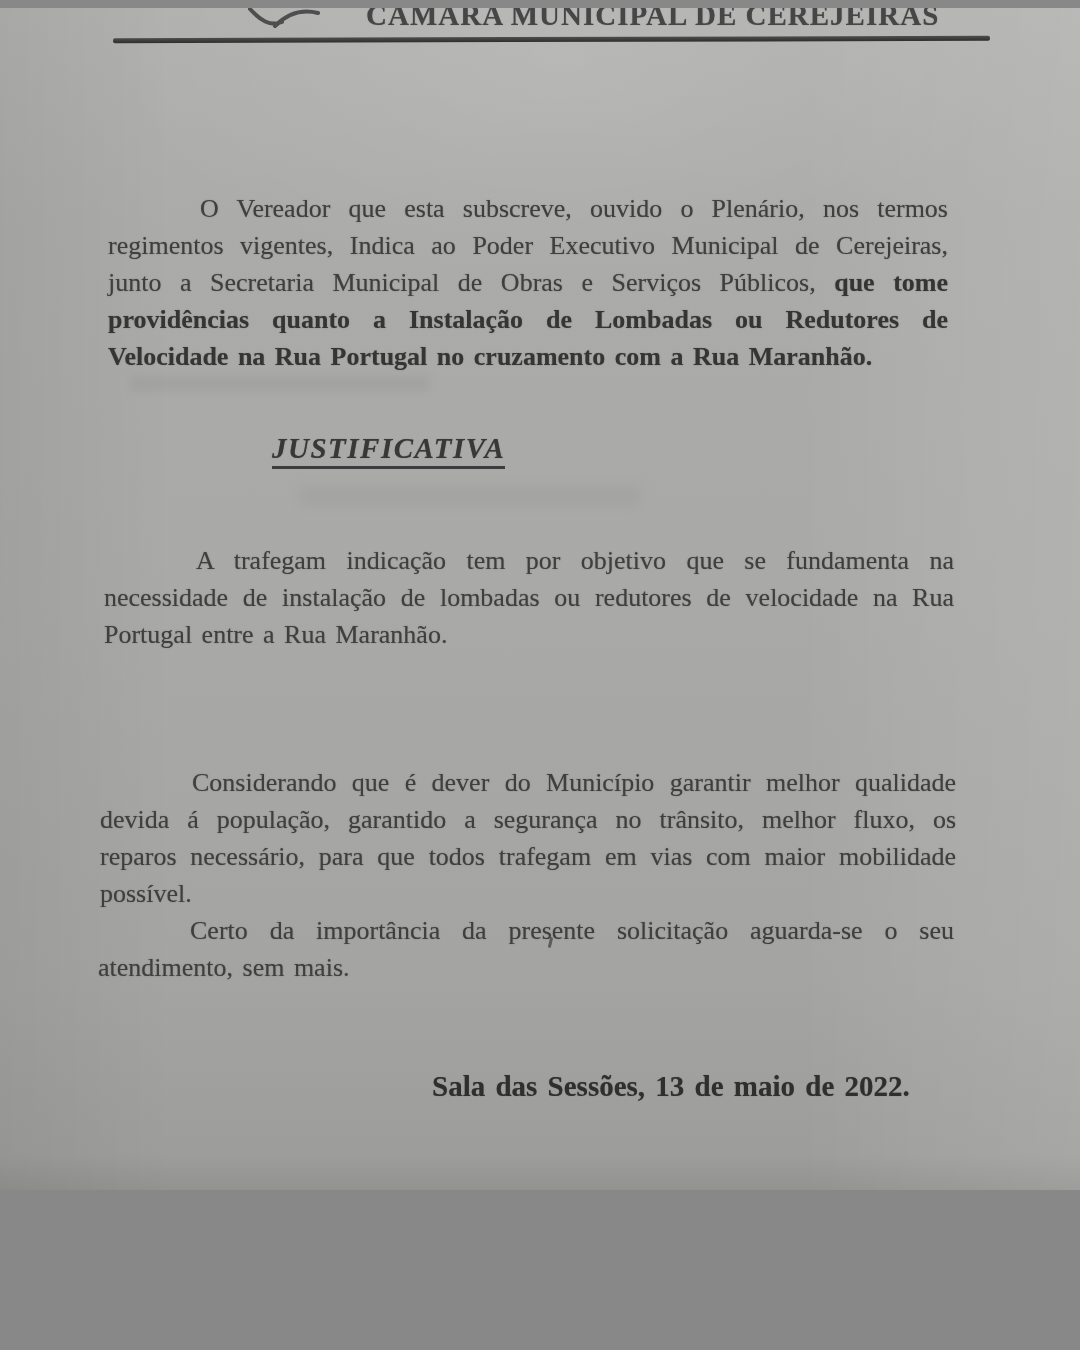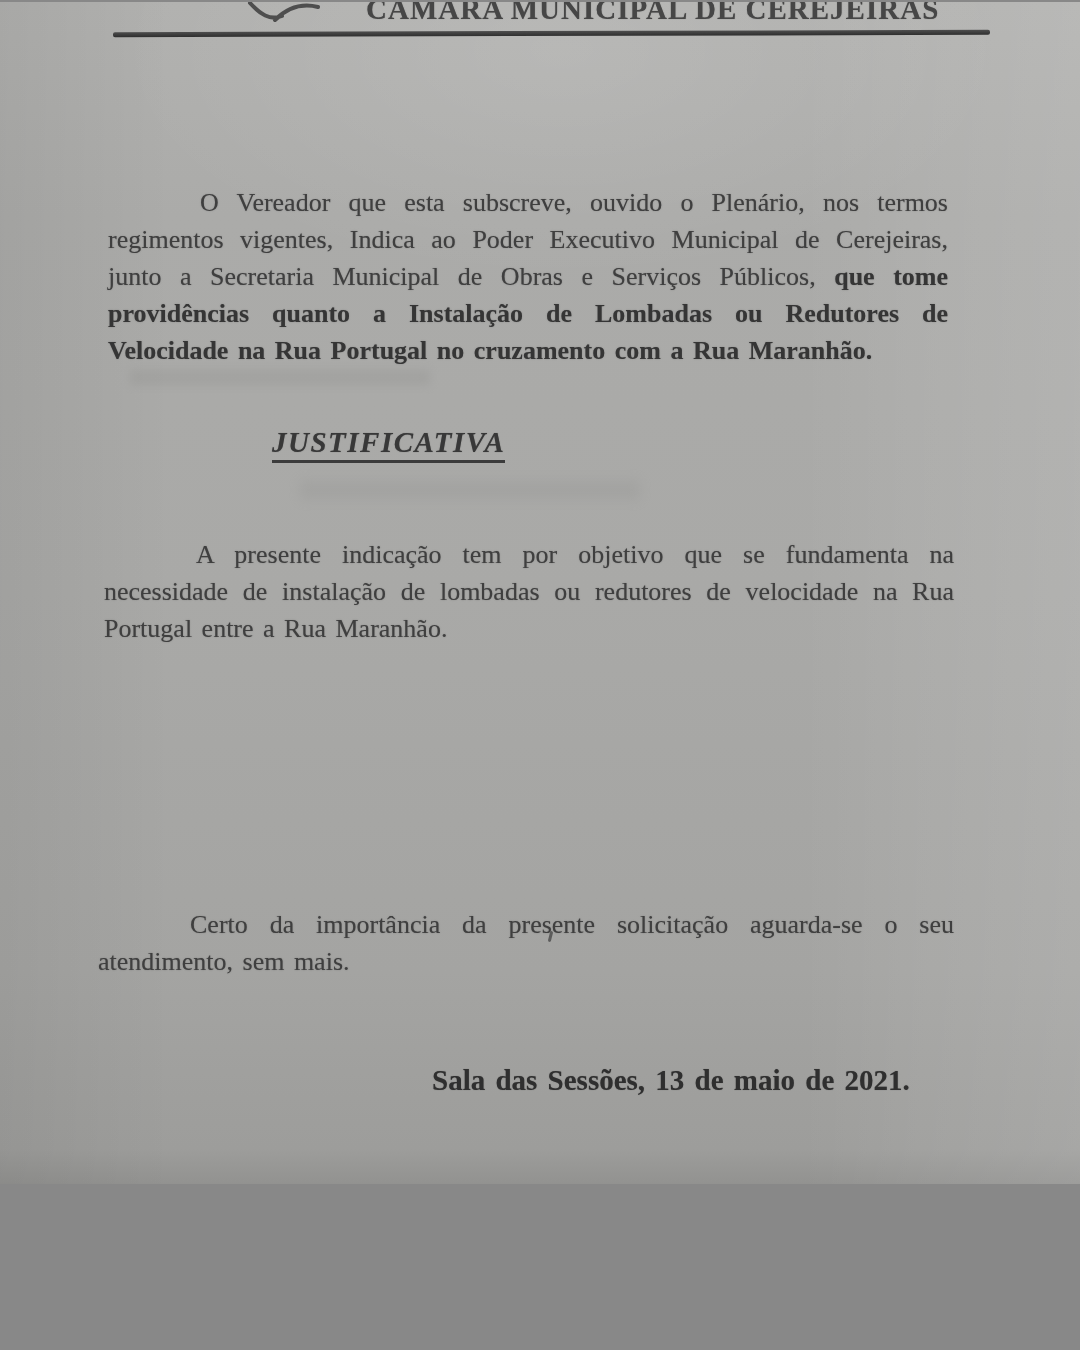--- a/index.html
+++ b/index.html
@@ -1,21 +1,21 @@
 <!DOCTYPE html>
 <html style="--paper: #a9a9a7; --ink: #3f3f3f; --signature-ink: #4a4da0;"><head>
 <meta charset="utf-8">
 <style>
   html,body { margin:0; padding:0; }
   body { background:#888; }
 
   #page {
     position:relative;
     width:1080px; height:1182px;
-    margin:2px auto;
+    margin:8px auto;
     overflow:hidden;
     font-family:"Liberation Serif","DejaVu Serif",serif;
     background-color:#a9a9a7;
     background:
       radial-gradient(ellipse 60% 28% at 52% 4%, rgba(255,255,255,.10), rgba(255,255,255,0) 70%),
       linear-gradient(90deg, rgba(0,0,0,.05), rgba(0,0,0,0) 16%),
       linear-gradient(270deg, rgba(255,255,255,.10), rgba(255,255,255,.05) 15%, rgba(255,255,255,0) 26%),
       linear-gradient(180deg, #b1b1af 0%, #ababa9 18%, #a9a9a7 50%, #a4a4a2 82%, #9d9d9b 97%, #929290 100%);
   }
   #page > * { position:absolute; }
@@ -114,26 +114,27 @@
 
 
   <p class="para p1"><span>O Vereador que esta subscreve, ouvido o Plenário, nos termos regimentos vigentes, Indica ao Poder Executivo Municipal de Cerejeiras, junto a Secretaria Municipal de Obras e Serviços Públicos, </span><span class="bold">que tome providências quanto a Instalação de Lombadas ou Redutores de Velocidade na Rua Portugal no cruzamento com a Rua Maranhão.</span></p>
 
   <div class="ghost ghost1"></div>
 
   <div class="justificativa">JUSTIFICATIVA</div>
 
   <div class="ghost ghost2"></div>
 
-  <p class="para pA">A presente indicação tem por objetivo que se fundamenta na necessidade de instalação de lombadas ou redutores de velocidade na Rua Portugal entre a Rua Maranhão.</p>
+  <p class="para pA">A trafegam indicação tem por objetivo que se fundamenta na necessidade de instalação de lombadas ou redutores de velocidade na Rua Portugal entre a Rua Maranhão.</p>
+  <p class="para pC">Considerando que é dever do Município garantir melhor qualidade devida á população, garantido a segurança no trânsito, melhor fluxo, os reparos necessário, para que todos trafegam em vias com maior mobilidade possível.</p>
   <p class="para pD">Certo da importância da presente solicitação aguarda-se o seu atendimento, sem mais.</p>
 
   <div class="stray-mark"></div>
 
-  <div class="date-line">Sala das Sessões, 13 de maio de 2021.</div>
+  <div class="date-line">Sala das Sessões, 13 de maio de 2022.</div>
 
   <div class="signature">
     <svg width="452" height="88" viewBox="0 0 452 90" fill="none" xmlns="http://www.w3.org/2000/svg">
       <path d="M16,64 C20,36 34,12 52,16 C68,20 62,44 44,54 C38,57 31,56 29,51 M31,60 C40,64 47,57 53,59 C59,61 63,53 67,57 C71,61 77,52 83,56 C89,60 92,50 97,55 C102,60 105,46 109,55 C113,63 119,55 123,58 C129,62 128,38 134,28 C139,36 134,54 140,59 C146,63 150,32 156,20 C160,32 154,56 163,60 C172,64 179,52 177,44 C175,38 167,42 169,50 C171,58 181,63 191,58" stroke="currentColor" stroke-width="3.3" stroke-linecap="round"></path>
       <path d="M213,62 C217,44 223,30 227,41 C231,51 233,35 239,29 C245,35 246,52 252,61 M260,59 L262,62" stroke="currentColor" stroke-width="3.3" stroke-linecap="round"></path>
       <path d="M276,60 C280,36 288,16 302,21 C312,25 307,41 294,45 C306,45 315,51 309,59 C303,66 290,63 288,56 M316,57 C322,61 328,53 330,47 C332,53 336,59 342,55 C346,51 349,56 354,55 C362,54 366,49 374,51 C382,53 390,49 400,48 C412,47 424,49 438,46" stroke="currentColor" stroke-width="3.3" stroke-linecap="round"></path>
     </svg>
   </div>
 
   <div class="sig-name">Reinaldo Martins Brum.</div>

